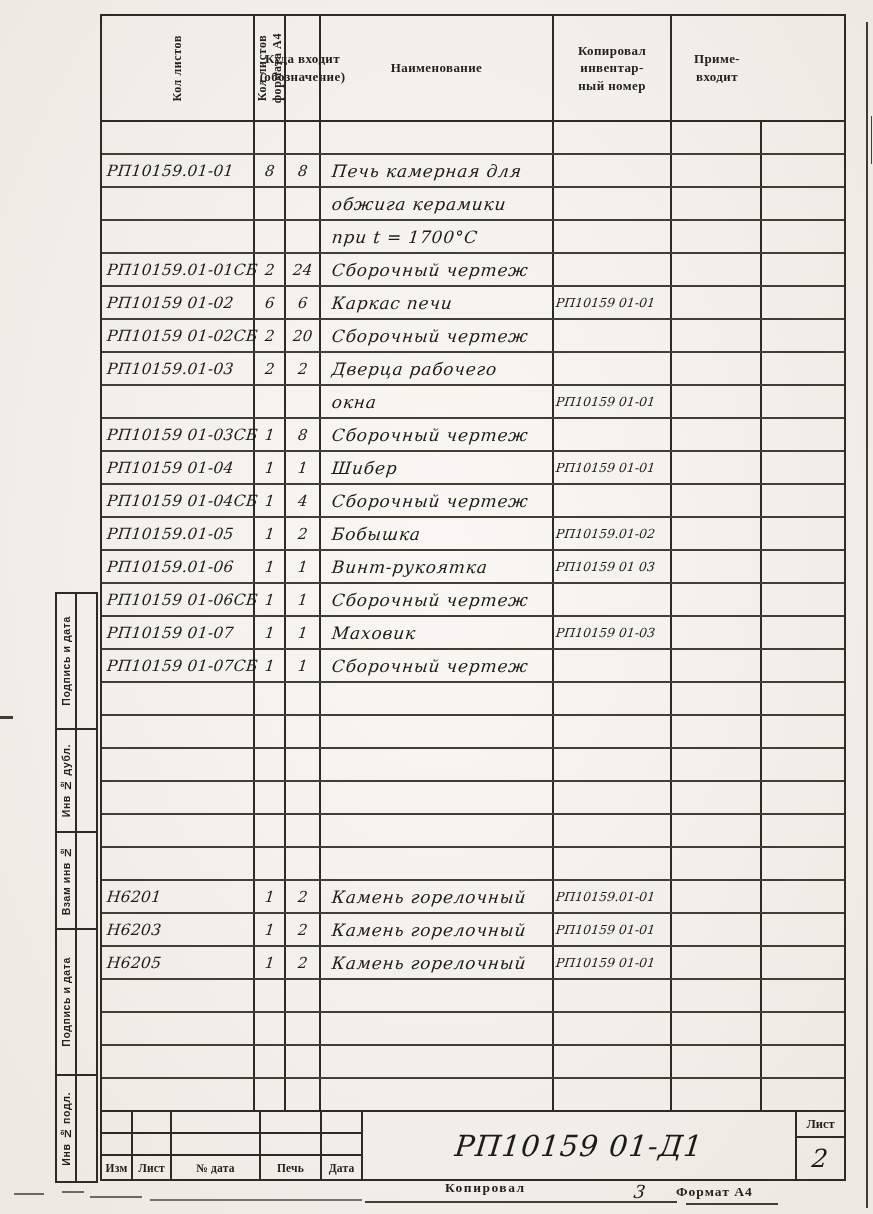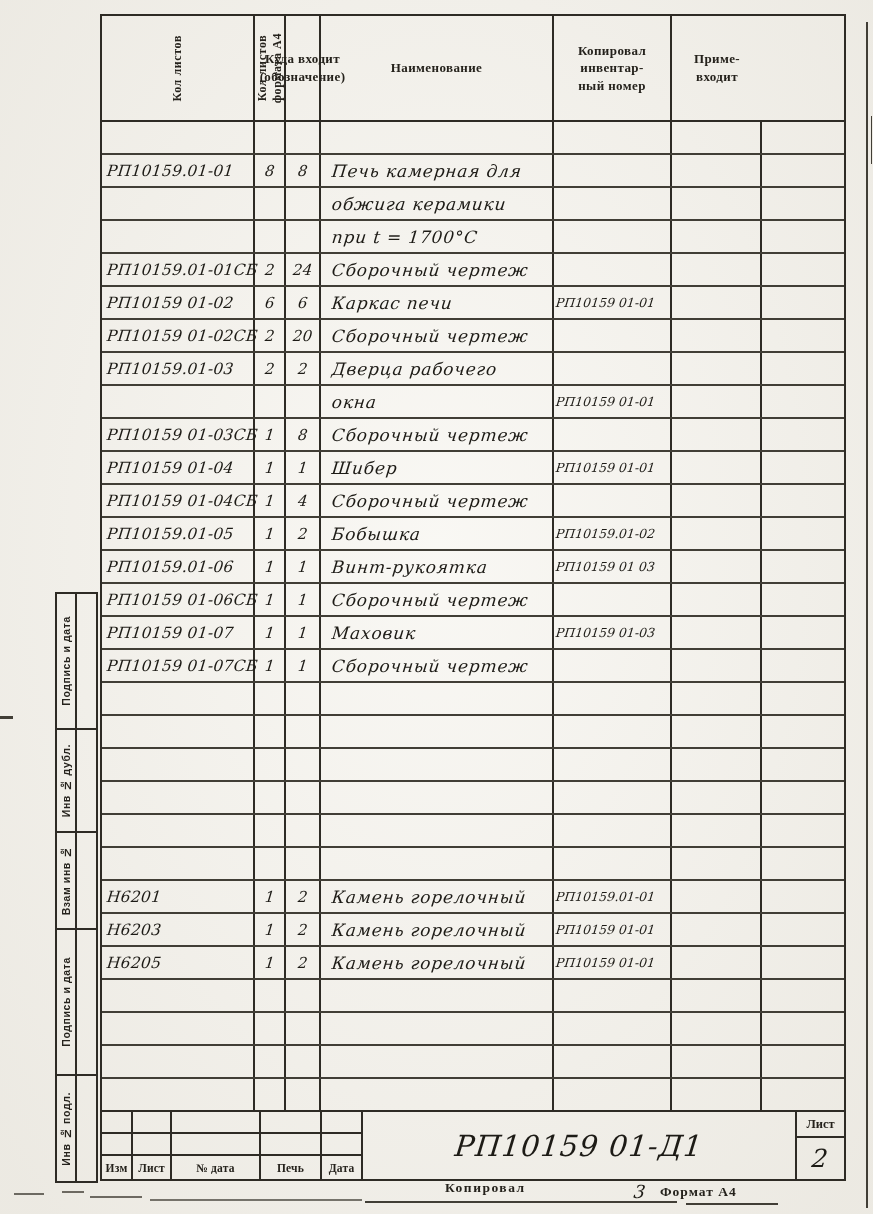--- a/index.html
+++ b/index.html
@@ -868,21 +868,21 @@
       <div class="tb-sheet-label">Лист</div>
       <div class="tb-sheet-num">
         <span class="hand">2</span>
       </div>
     </div>
   </div>
 </div>
 
 <div class="footer-text" style="left:445px;top:1180px;">Копировал</div>
 <div class="hand-free" style="left:634px;top:1181px;font-size:18px;">3</div>
-<div class="footer-text" style="left:660px;top:1184px;letter-spacing:1px;">Формат А4</div>
+<div class="footer-text" style="left:676px;top:1184px;letter-spacing:1px;">Формат А4</div>
 
 <div class="mark" style="left:0;top:716px;width:13px;height:3px;"></div>
 <div class="mark" style="left:866px;top:22px;width:2px;height:1186px;"></div>
 <div class="mark" style="left:871px;top:116px;width:1px;height:48px;"></div>
 <div class="mark" style="left:365px;top:1201px;width:312px;height:2px;"></div>
 <div class="mark" style="left:686px;top:1203px;width:92px;height:2px;"></div>
 <div class="mark" style="left:14px;top:1193px;width:30px;height:2px;opacity:.75;"></div>
 <div class="mark" style="left:62px;top:1191px;width:22px;height:2px;opacity:.75;"></div>
 <div class="mark" style="left:90px;top:1196px;width:52px;height:2px;opacity:.75;"></div>
 <div class="mark" style="left:150px;top:1199px;width:212px;height:2px;opacity:.7;"></div>

